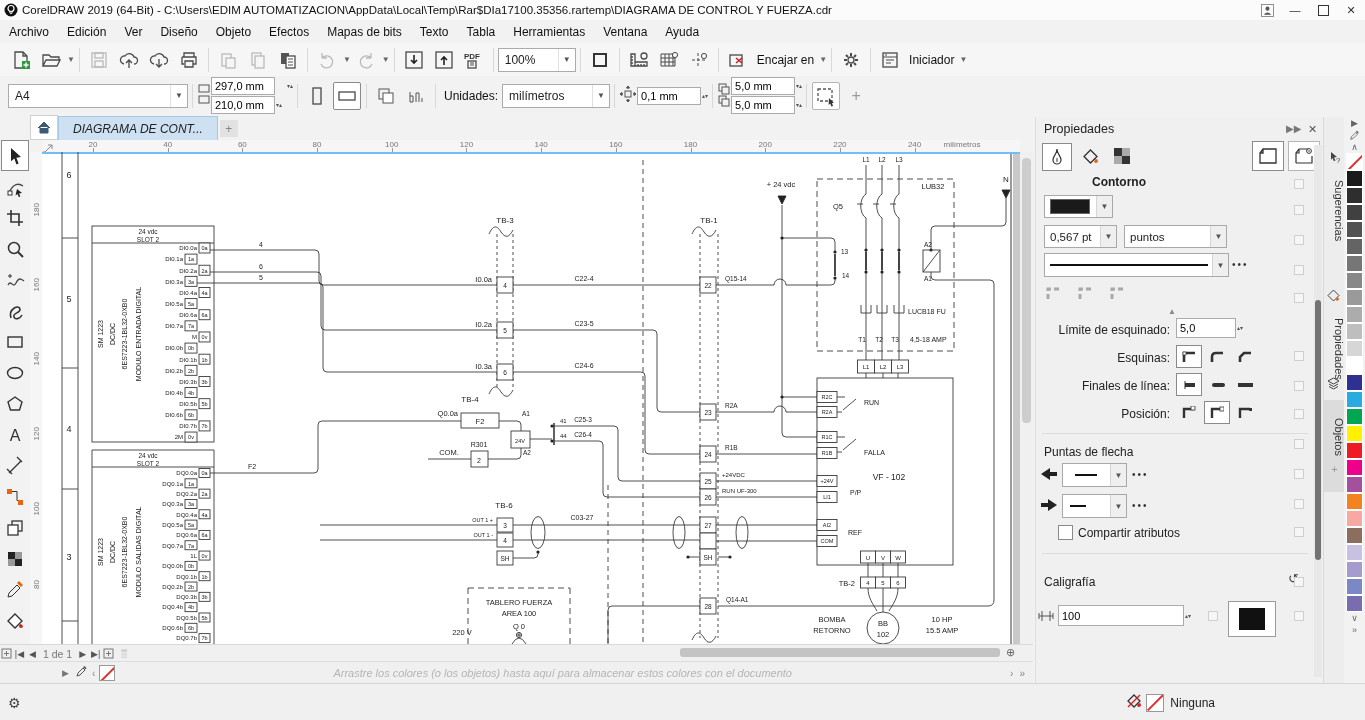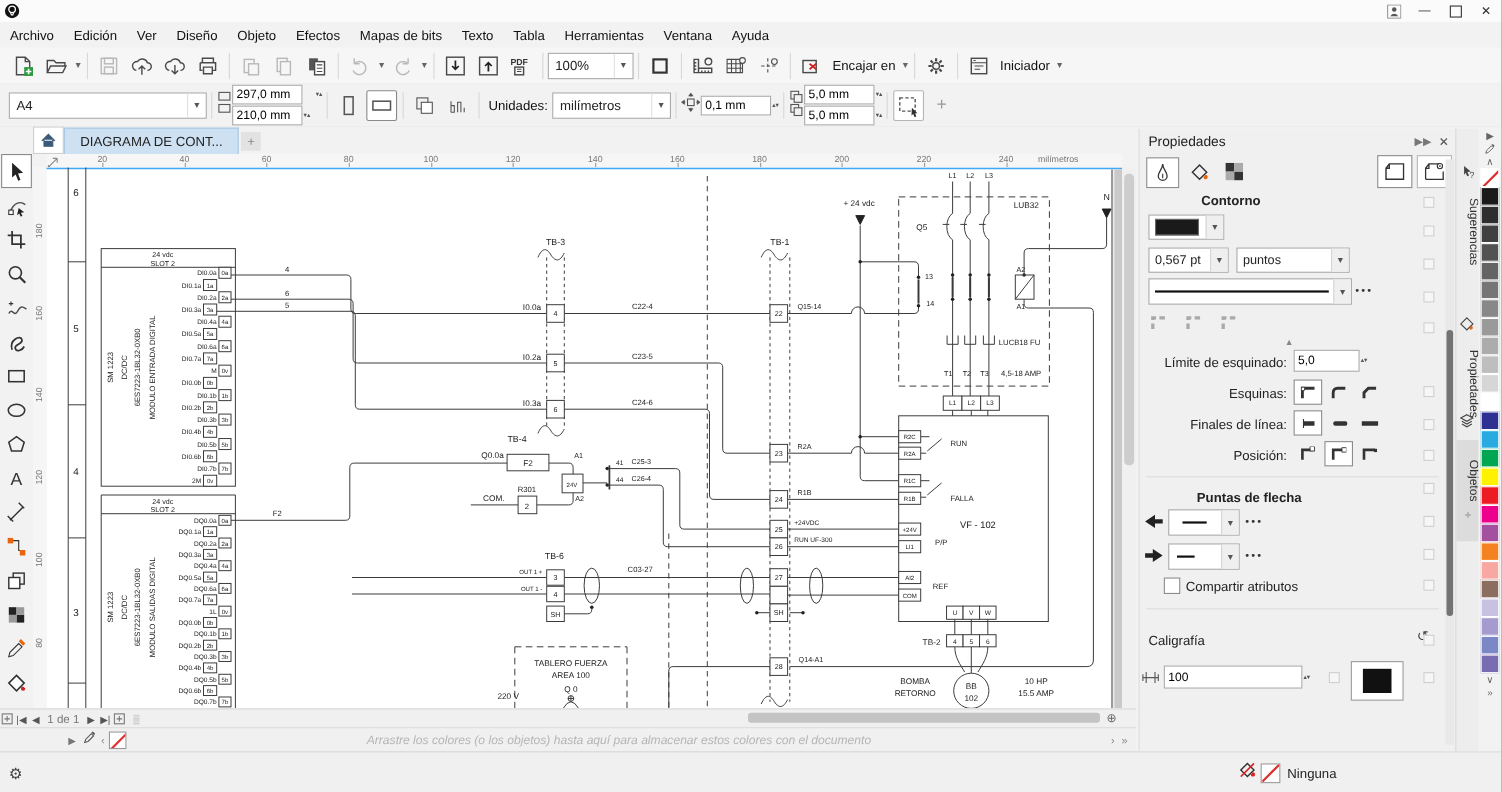--- a/index.html
+++ b/index.html
@@ -21,21 +21,21 @@
   .caret{font-size:8px;color:#666;margin-left:1px;}
   .combo{background:#fff;border:1px solid #ababab;height:22px;display:flex;align-items:center;font-size:12px;padding-left:6px;position:relative;}
   .combo .cbtn{margin-left:auto;width:16px;height:100%;display:flex;align-items:center;justify-content:center;color:#555;font-size:8px;border-left:1px solid #e0e0e0;}
   .tlabel{font-size:12px;color:#111;margin:0 4px;}
   #propbar{left:0;top:76px;width:1365px;height:39px;background:#f2f2f2;border-bottom:1px solid #dcdcdc;display:flex;align-items:center;}
   .pinput{background:#fff;border:1px solid #ababab;height:16px;font-size:11px;font-family:"Liberation Sans",sans-serif;padding:0 3px;width:56px;}
   .spin{display:flex;flex-direction:column;justify-content:center;font-size:6px;color:#555;line-height:6px;margin-left:1px;}
   
   #doctabs{left:0;top:115px;width:1365px;height:25px;background:#f2f2f2;display:flex;align-items:flex-end;}
   #home-tab{width:26px;height:23px;background:#fff;border:1px solid #cfcfcf;display:flex;align-items:center;justify-content:center;margin-left:30px;}
-  #active-doc-tab{height:23px;background:#cde1f3;border:1px solid #aac7e0;border-bottom:none;display:flex;align-items:center;padding:0 14px;font-size:12px;min-width:120px;}
+  #active-doc-tab{height:23px;background:#cde1f3;border:1px solid #aac7e0;border-bottom:none;display:flex;align-items:center;padding:0 14px;font-size:12px;min-width:120px;font-style:italic;}
   #add-doc-tab{width:18px;height:17px;background:#e2e2e2;color:#888;display:flex;align-items:center;justify-content:center;font-size:12px;margin:0 0 3px 2px;}
   
   #hruler{left:42px;top:140px;width:978px;height:12px;background:#f6f6f6;border-bottom:1px solid #d0d0d0;overflow:hidden;font-size:8px;color:#777;}
   #vruler{left:30px;top:152px;width:12px;height:492px;background:#f6f6f6;border-right:1px solid #d0d0d0;overflow:hidden;font-size:8px;color:#777;}
   .hticknum{position:absolute;top:0;transform:translateX(-50%);}
   .htickline{position:absolute;bottom:0;width:1px;height:4px;background:#999;}
   .vticknum{position:absolute;left:0px;transform:rotate(-90deg);transform-origin:center;width:12px;text-align:center;}
   
   #toolbox{left:0;top:140px;width:30px;height:520px;background:#f2f2f2;display:flex;flex-direction:column;align-items:center;}
   .tool{width:26px;height:29px;display:flex;align-items:center;justify-content:center;border:1px solid transparent;}
@@ -88,20 +88,21 @@
 <div id="app">
 
   <div id="titlebar" class="abs">
     <span style="margin-left:4px;display:flex;">
       <svg width="14" height="14" viewBox="0 0 14 14">
           <circle cx="7" cy="7" r="6.5" fill="#111"></circle>
           <circle cx="7" cy="5.5" r="3" fill="none" stroke="#fff" stroke-width="1.2"></circle>
           <path d="M5.5,8 L6.3,10.5 h1.4 L8.5,8" fill="none" stroke="#fff" stroke-width="1"></path>
         </svg>
     </span>
+    <span class="title">CorelDRAW 2019 (64-Bit) - C:\Users\EDIM AUTOMATIZACION\AppData\Local\Temp\Rar$DIa17100.35356.rartemp\DIAGRAMA DE CONTROL Y FUERZA.cdr</span>
     <span style="margin-left:auto;display:flex;">
       <span class="wbtn">
           <svg width="13" height="13" viewBox="0 0 14 14">
             <rect x="0.5" y="0.5" width="13" height="13" fill="none" stroke="#888"></rect>
             <circle cx="7" cy="5" r="2.2" fill="#555"></circle>
             <path d="M3,11.5 q4,-4.5 8,0" fill="#555"></path>
           </svg>
         </span>
       <span class="wbtn">—</span>
       <span class="wbtn">
@@ -1105,21 +1106,21 @@
           <rect x="10" y="1" width="4" height="4" fill="#fff" stroke="#333" stroke-width=".8"></rect>
         </svg>
       </span>
     <span class="mini3" style="left:196px;top:284px;">
         <svg width="14" height="13" viewBox="0 0 14 13">
           <path d="M2,12 V3 H12" stroke="#333" stroke-width="2.4" fill="none"></path>
           <rect x="11" y="2" width="3" height="3" fill="#333"></rect>
         </svg>
       </span>
     <div class="pdivider" style="top:316px;"></div>
-    <span class="heading" style="left:8px;top:328px;font-weight:bold;margin-left:44px;">Puntas de flecha</span>
+    <span class="heading" style="left:8px;top:328px;font-weight:normal;">Puntas de flecha</span>
     <span class="abs" style="left:4px;top:350px;"><svg width="18" height="14" viewBox="0 0 18 14">
           <path d="M1,7 L10,1 V5 H17 V9 H10 V13 Z" fill="#222"></path>
         </svg></span>
     <div class="pcombo" style="left:26px;top:346px;width:58px;height:22px;">
         <span style="width:22px;height:1.5px;background:#111;margin:0 auto;"></span>
         <span class="cbtn">▼</span>
       </div>
     <span class="abs" style="left:96px;top:352px;letter-spacing:2px;color:#333;font-size:10px;">•••</span>
     <span class="abs" style="left:4px;top:381px;"><svg width="18" height="14" viewBox="0 0 18 14">
           <path d="M17,7 L8,1 V5 H1 V9 H8 V13 Z" fill="#222"></path>

